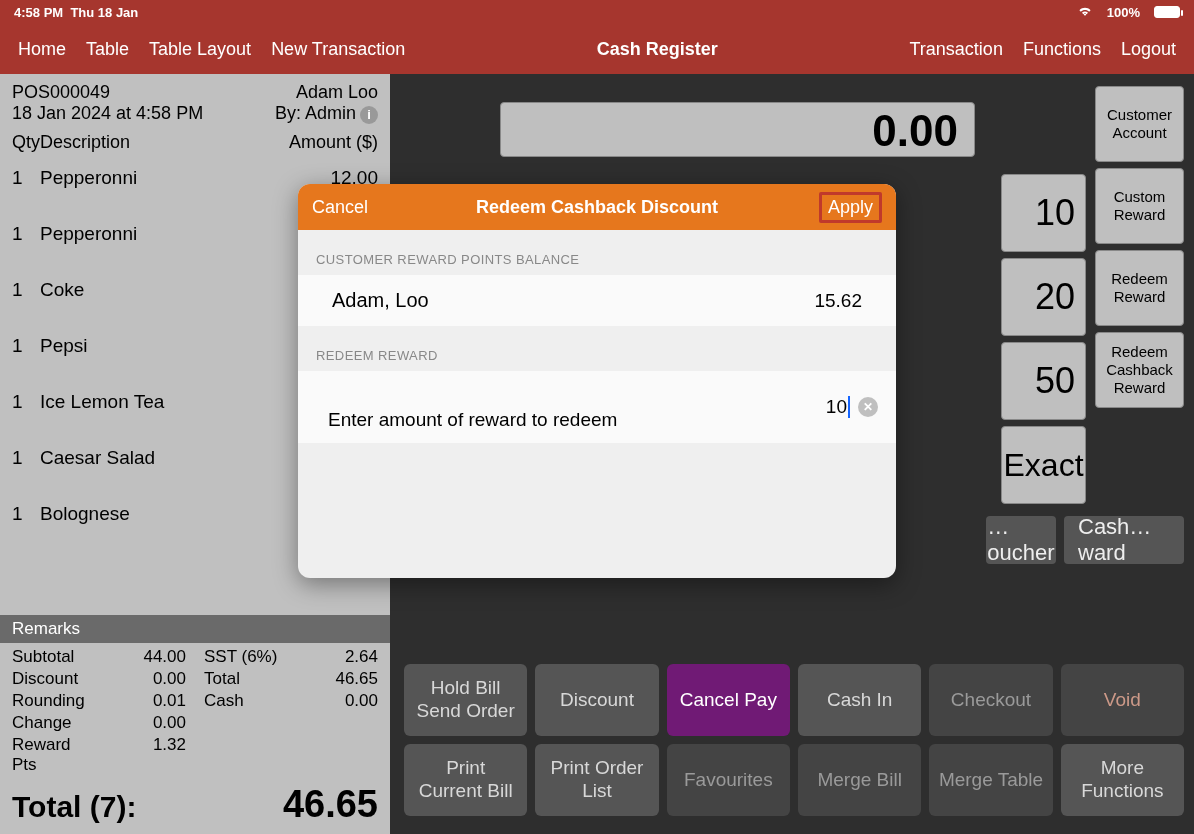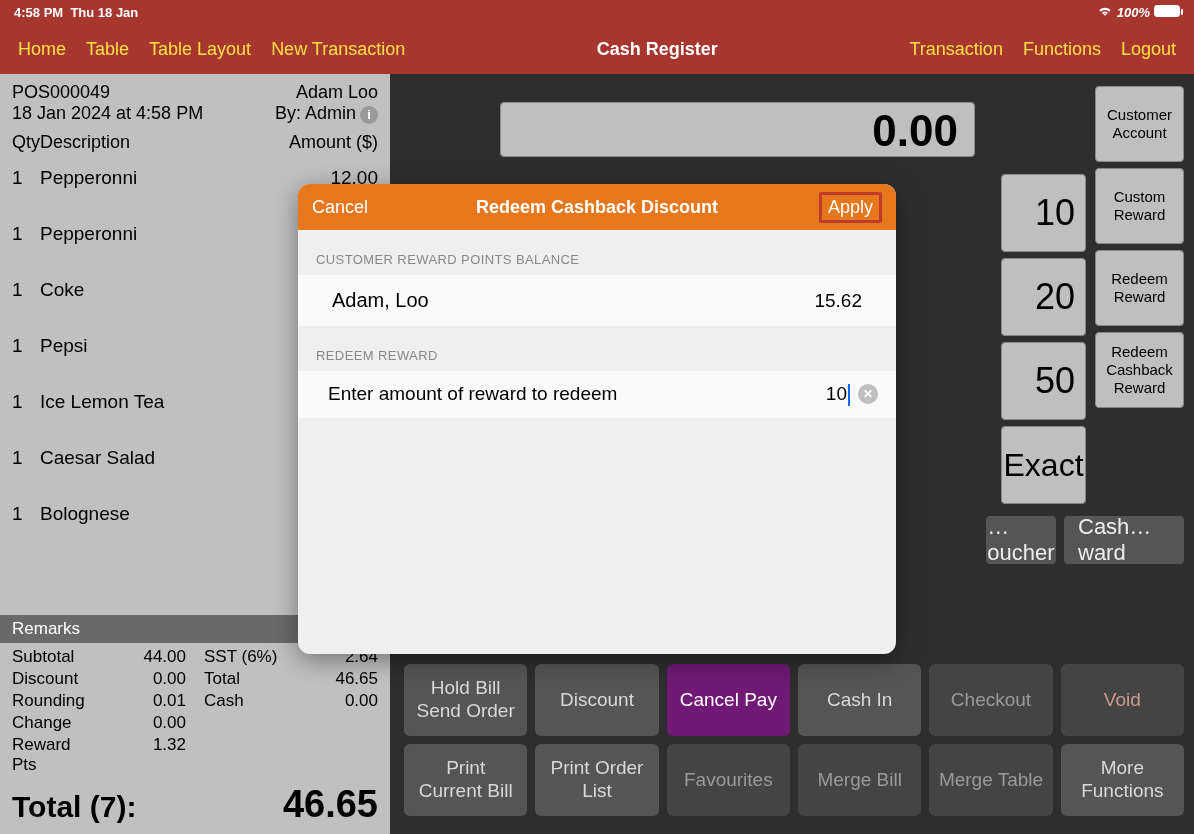--- a/index.html
+++ b/index.html
@@ -1,27 +1,27 @@
 <!DOCTYPE html>
 <html><head>
 <meta charset="utf-8">
 <style>
   * { box-sizing: border-box; margin: 0; padding: 0; font-family: -apple-system, Helvetica, Arial, sans-serif; }
   html, body { width: 1194px; height: 834px; overflow: hidden; background: #2e2e2e; }
   .statusbar { height: 24px; background: #a6362e; color: #fff; display: flex; align-items: center; padding: 0 14px; font-size: 13px; font-weight: 600; }
   .statusbar .left { flex: 0 0 auto; }
   .statusbar .spacer { flex: 1; }
-  .statusbar .right { display: flex; gap: 4px; font-style: italic; }
+  .statusbar .right { display: flex; align-items: center; gap: 14px; }
   .wifi-icon { width: 16px; height: 12px; display:inline-block;}
   .battery-icon { width: 26px; height: 12px; border:1.5px solid #fff; border-radius:3px; position:relative; background:#fff;}
   .battery-icon::after{content:"";position:absolute;right:-4px;top:3px;width:2px;height:6px;background:#fff;border-radius:1px;}
   .navbar { height: 50px; background: #a6362e; display: flex; align-items: center; padding: 0 18px; }
   .navbar .nav-left, .navbar .nav-right { display: flex; gap: 20px; }
   .navbar .nav-center { flex: 1; text-align: center; color:#fff; font-weight:600; font-size:18px; }
-  .navbar a { color: #fde047; font-size: 18px; }
+  .navbar a { color: #ffffff; font-size: 18px; }
   .main { display: flex; height: 760px; }
   .receipt { width: 390px; background: #c0c0c0; display:flex; flex-direction:column; position:relative; }
   .receipt-head { padding: 8px 12px 4px; font-size:18px; }
   .receipt-head .row { display:flex; justify-content:space-between; }
   .info-icon { display:inline-block; width:18px; height:18px; border-radius:50%; background:#999; color:#fff; text-align:center; font-size:13px; line-height:18px; font-weight:bold; margin-left:4px;}
   .receipt-cols { display:flex; padding:4px 12px; font-size:18px;}
   .receipt-items { flex:1; overflow:hidden; padding: 0 12px; font-size:19px; }
   .ritem { display:flex; padding: 10px 0 24px; }
   .ritem .qty { width:28px; }
   .ritem .desc { flex:1; }
@@ -40,32 +40,32 @@
   .sidecol { position:absolute; right:10px; top:12px; width:89px; display:flex; flex-direction:column; gap:6px;}
   .sidebtn { height:76px; background:#bfbfbf; border:1px solid #888; border-radius:4px; display:flex; align-items:center; justify-content:center; text-align:center; font-size:15px; padding:4px; line-height:1.2;}
   .tagrow { position:absolute; right:10px; top:442px; display:flex; gap:8px;}
   .tagbtn { height:48px; background:#555; color:#eee; border-radius:4px; display:flex; align-items:center; justify-content:center; font-size:22px; padding:0 14px;}
   .actiongrid { position:absolute; left:14px; bottom:18px; right:10px; display:grid; grid-template-columns: repeat(6, 1fr); grid-template-rows: 72px 72px; gap:8px;}
   .actbtn { background:#555; color:#d8d8d8; border-radius:6px; display:flex; align-items:center; justify-content:center; text-align:center; font-size:19px; line-height:1.2; padding:4px; white-space:pre-line;}
   .actbtn.red { background:#701a75; color:#fff;}
   .actbtn.dim { background:#444; color:#9a9a9a;}
 
   .modal-backdrop { position:absolute; inset:0; }
-  .modal { position:absolute; left:298px; top:184px; width:598px; height:470px; background:#efefef; border-radius:12px; overflow:hidden; box-shadow:0 6px 24px rgba(0,0,0,.4);}
+  .modal { position:absolute; left:298px; top:184px; width:598px; height:394px; background:#efefef; border-radius:12px; overflow:hidden; box-shadow:0 6px 24px rgba(0,0,0,.4);}
   .modal-head { height:46px; background:#e6771d; display:flex; align-items:center; justify-content:space-between; padding:0 14px;}
   .modal-head .title { color:#fff; font-weight:600; font-size:18px; position:absolute; left:0; right:0; text-align:center;}
   .modal-head .cancel { color:#fff; font-size:18px; z-index:2;}
   .modal-head .apply-wrap { border:3px solid #c0392b; padding:2px 6px; z-index:2; border-radius:2px;}
   .modal-head .apply { color:#fff; font-size:18px; font-weight:500;}
   .section-label { color:#888; font-size:13px; padding:22px 18px 8px; letter-spacing:.4px;}
   .modal-row { background:#fafafa; margin:0 0; padding:14px 34px; display:flex; justify-content:space-between; align-items:center; font-size:19px;}
   .modal-row .name { font-size:20px;}
   .modal-row .bal { font-size:19px;}
   .redeem-row { background:#fafafa; padding:12px 18px 12px 30px; display:flex; align-items:center;}
-  .redeem-row .ph { font-size:19px; flex:1;}
+  .redeem-row .ph { font-size:19px; flex:1;margin-top:26px;}
   .redeem-row .inpwrap { display:flex; align-items:center; gap:6px;}
   .redeem-row .inp { font-size:19px; position:relative; padding-right:2px;}
   .cursor { display:inline-block; width:2px; height:22px; background:#1565ff; vertical-align:middle; margin-left:1px;}
   .clear-icon { width:20px; height:20px; border-radius:50%; background:#bfbfbf; color:#fff; display:flex; align-items:center; justify-content:center; font-size:12px; font-weight:bold;}
 </style>
 </head>
 <body>
 
 <div class="statusbar">
   <span class="left"><span>4:58 PM</span>&nbsp;&nbsp;<span>Thu 18 Jan</span></span>

